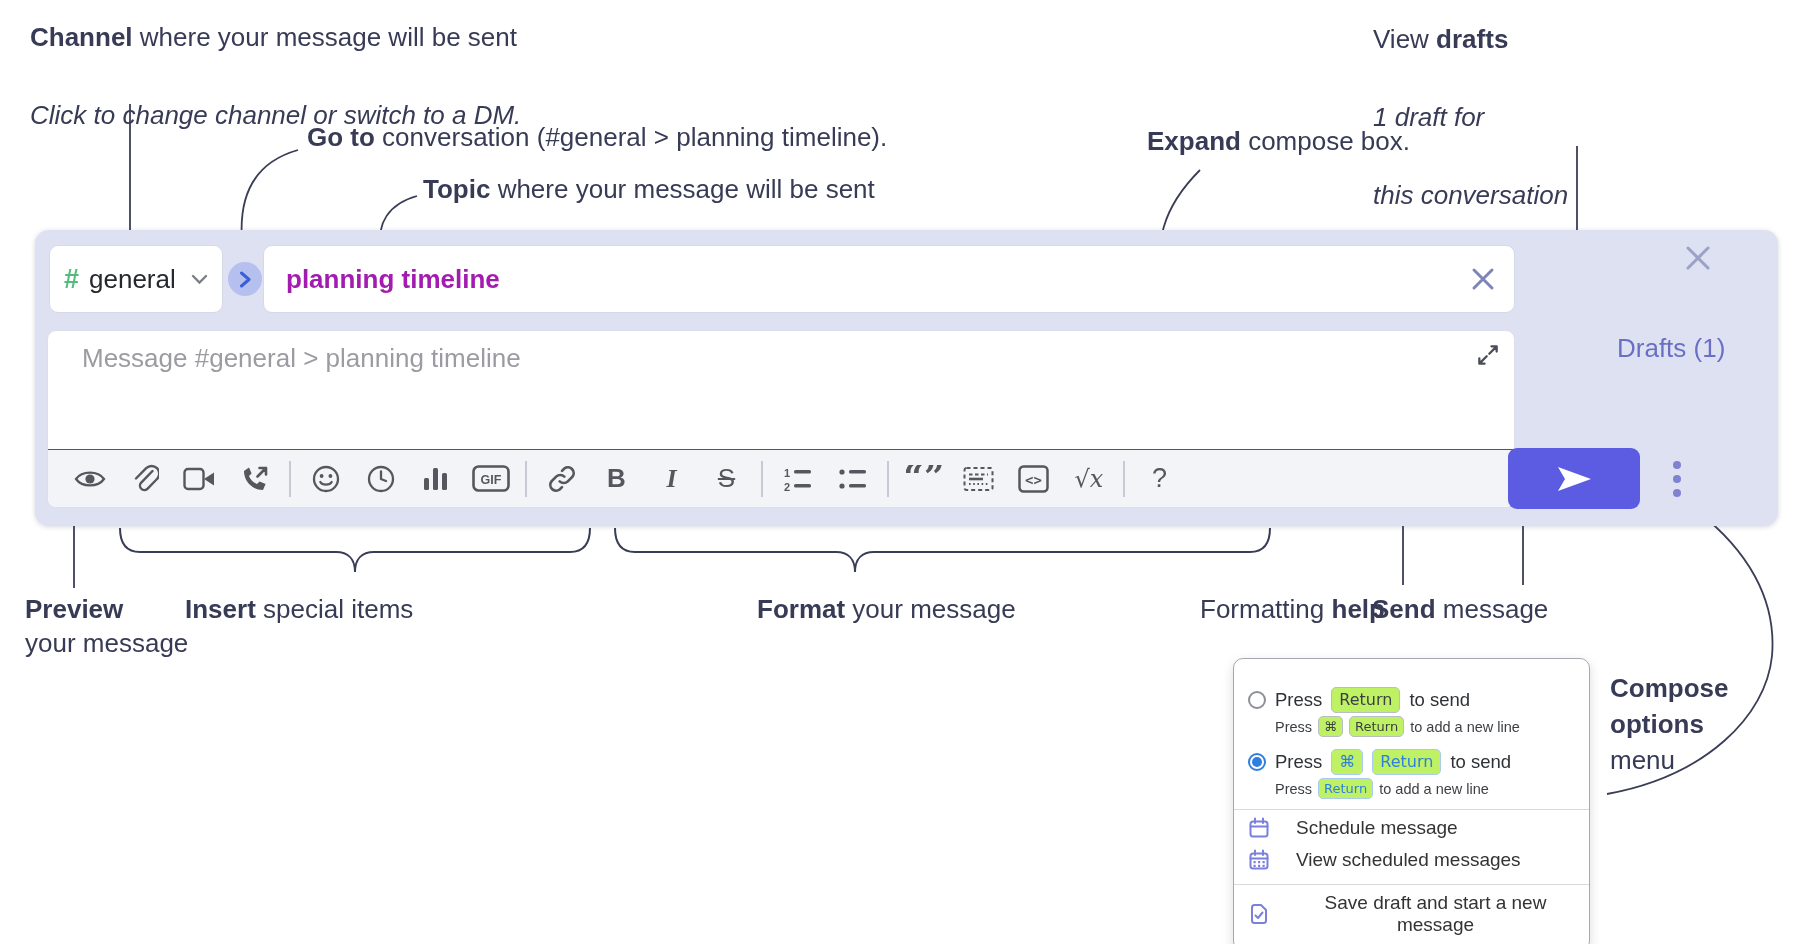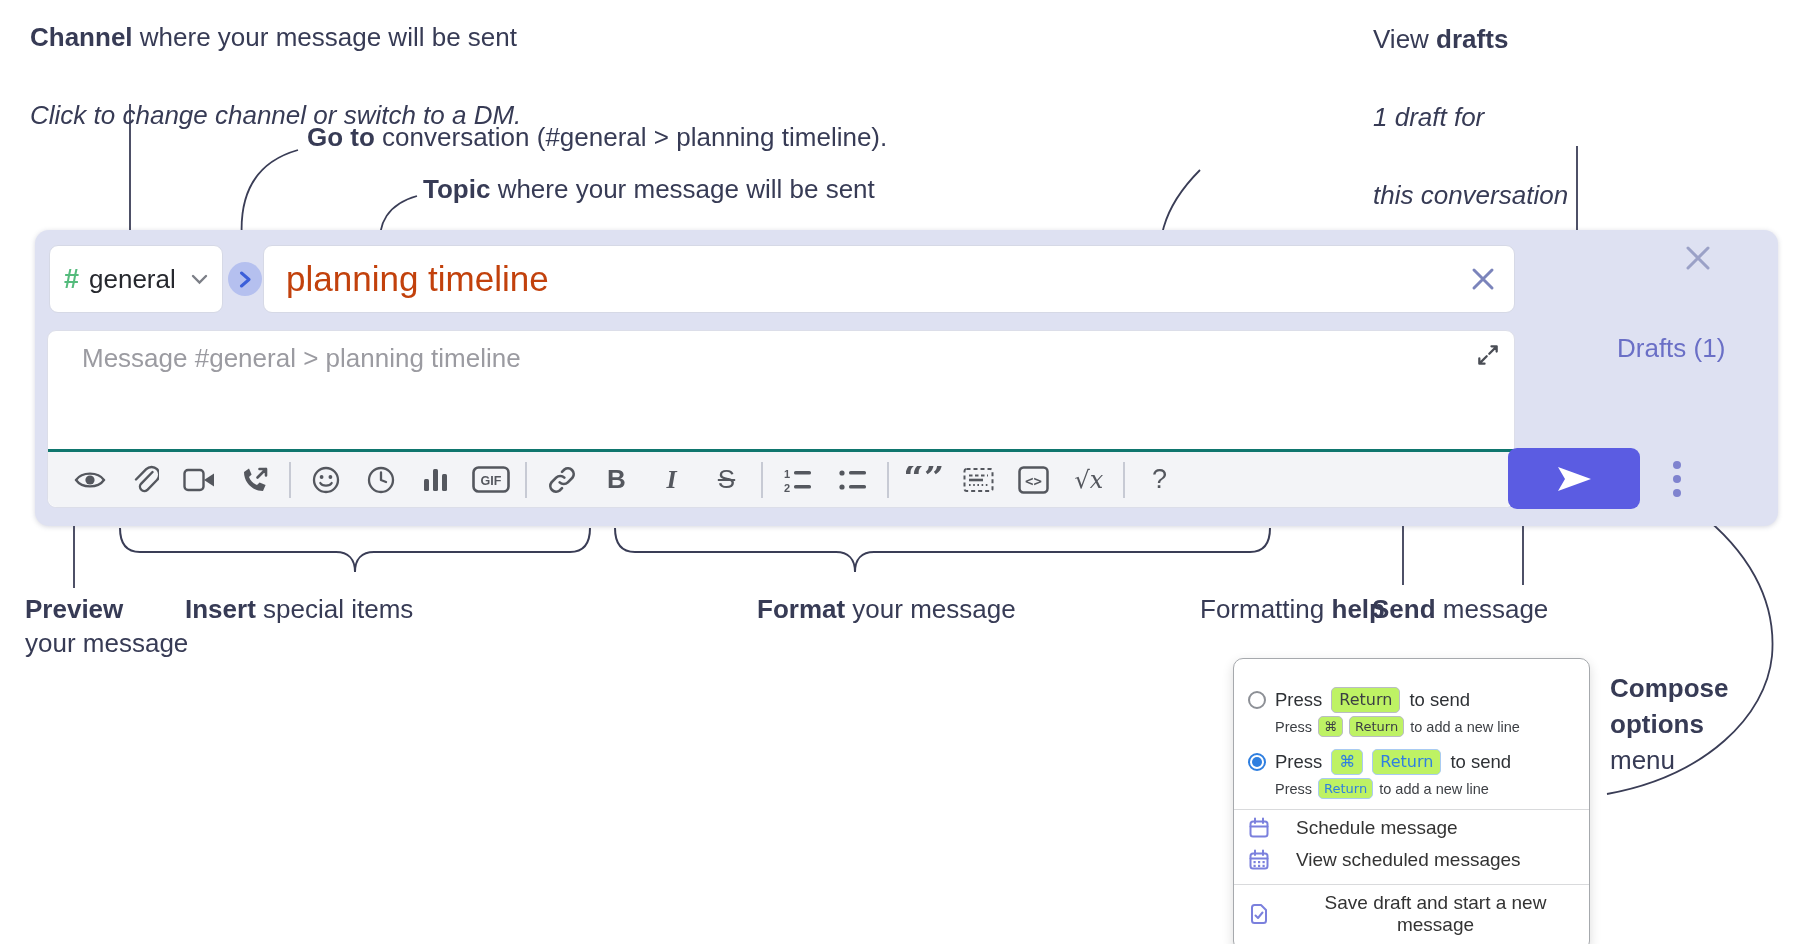--- a/index.html
+++ b/index.html
@@ -13,25 +13,25 @@
   
   #compose{position:absolute;left:35px;top:230px;width:1743px;height:296px;background:#dee1f2;
            border-radius:14px;box-shadow:0 1px 5px rgba(70,74,110,.22);}
   .whitebox{position:absolute;background:#fff;border:1px solid #d6d9e6;border-radius:9px;box-sizing:border-box;}
   #channel-select{left:14px;top:15px;width:174px;height:68px;display:flex;align-items:center;padding:0 14px;gap:10px;cursor:pointer;}
   #channel-hash{color:#54bb7c;font-weight:bold;font-size:27px;}
   #channel-name{color:#26282e;font-size:26px;flex:1;}
   #go-btn{position:absolute;left:193px;top:32px;width:34px;height:34px;border-radius:50%;background:#b5c0ef;
           border:none;display:flex;align-items:center;justify-content:center;cursor:pointer;padding:0;}
   #topic-input{left:228px;top:15px;width:1252px;height:68px;display:flex;align-items:center;padding:0 18px 0 22px;}
-  #topic-text{font-size:35px;color:#c2410c;flex:1;}
+  #topic-text{font-size:26px;color:#a21caf;flex:1;font-weight:bold;}
   #message-box{left:12px;top:100px;width:1468px;height:178px;border:1px solid #dcdee9;}
   #placeholder{position:absolute;left:34px;top:12px;font-size:26px;color:#9b9ba1;}
   #expand-btn{position:absolute;right:13px;top:11px;width:26px;height:26px;background:none;border:none;padding:0;cursor:pointer;}
-  #toolbar{position:absolute;left:0;bottom:0;width:100%;height:58px;background:#f3f4f7;border-top:3px solid #0f766e;
+  #toolbar{position:absolute;left:0;bottom:0;width:100%;height:58px;background:#f3f4f7;border-top:1px solid #0f766e;
            border-radius:0 0 9px 9px;display:flex;align-items:center;padding-left:14px;box-sizing:border-box;}
   .tb{width:55px;height:46px;background:none;border:none;display:flex;align-items:center;justify-content:center;
       color:#54575e;cursor:pointer;padding:0;}
   .tb.txt{font-size:26px;font-weight:bold;color:#54575e;}
   .tbdiv{width:2px;height:36px;background:#c7cad4;margin:0 7px;}
   #drafts-link{position:absolute;left:1582px;top:103px;font-size:26px;color:#6a6fc6;text-decoration:none;cursor:pointer;}
   #close-btn{position:absolute;left:1648px;top:13px;width:30px;height:30px;background:none;border:none;padding:0;cursor:pointer;}
   #send-btn{position:absolute;left:1473px;top:218px;width:132px;height:61px;background:#5b5ce2;border:none;
             border-radius:9px;display:flex;align-items:center;justify-content:center;cursor:pointer;}
   #ellipsis-btn{position:absolute;left:1620px;top:218px;width:44px;height:61px;background:none;border:none;cursor:pointer;
@@ -84,20 +84,23 @@
   <div class="note" style="left:30px;top:20px;">
     <div><b>Channel</b><span> where your message will be sent</span></div>
     <div class="it">Click to change channel or switch to a DM.</div>
   </div>
   <div class="note" style="left:307px;top:120px;">
     <b>Go to</b><span> conversation (#general &gt; planning timeline).</span>
   </div>
   <div class="note" style="left:423px;top:172px;">
     <b>Topic</b><span> where your message will be sent</span>
   </div>
+  <div class="note" style="left:1147px;top:124px;">
+    <b>Expand</b><span> compose box.</span>
+  </div>
   <div class="note" style="left:1373px;top:22px;">
     <div><span>View </span><b>drafts</b></div>
     <div class="it">1 draft for</div>
     <div class="it">this conversation</div>
   </div>
 
   <div class="note" style="left:25px;top:592px;">
     <div><b>Preview</b></div>
     <div>your message</div>
   </div>

